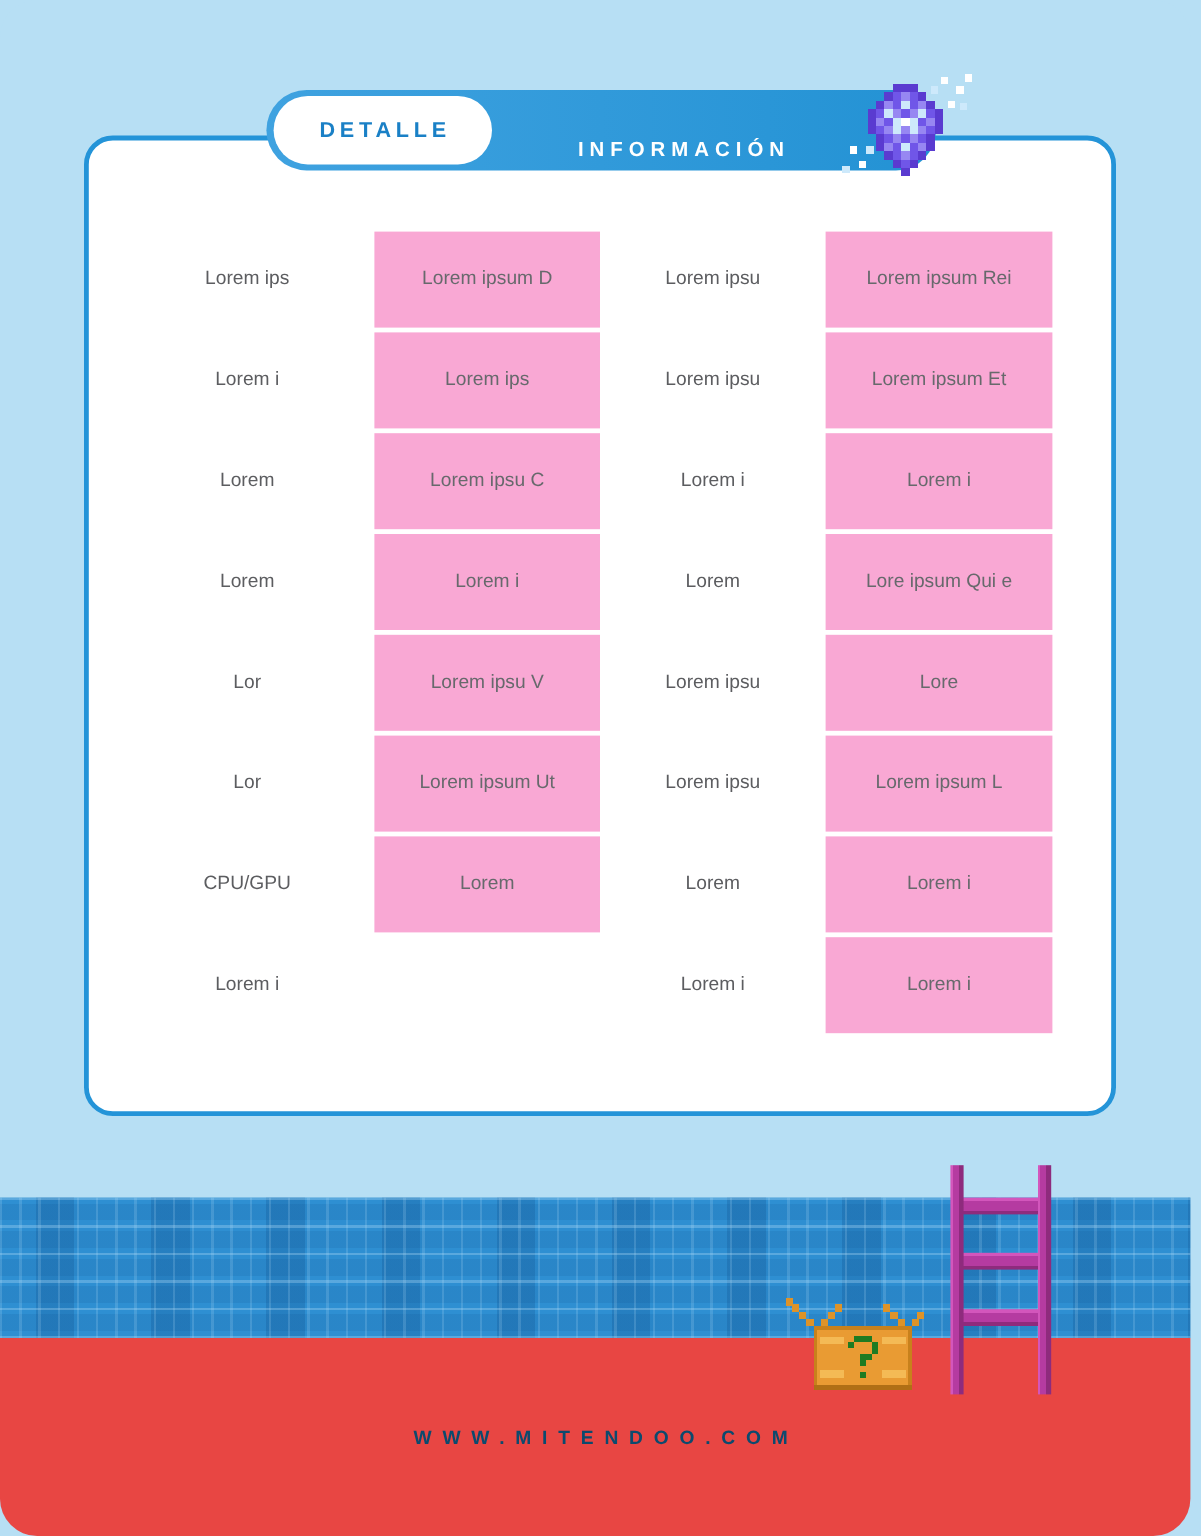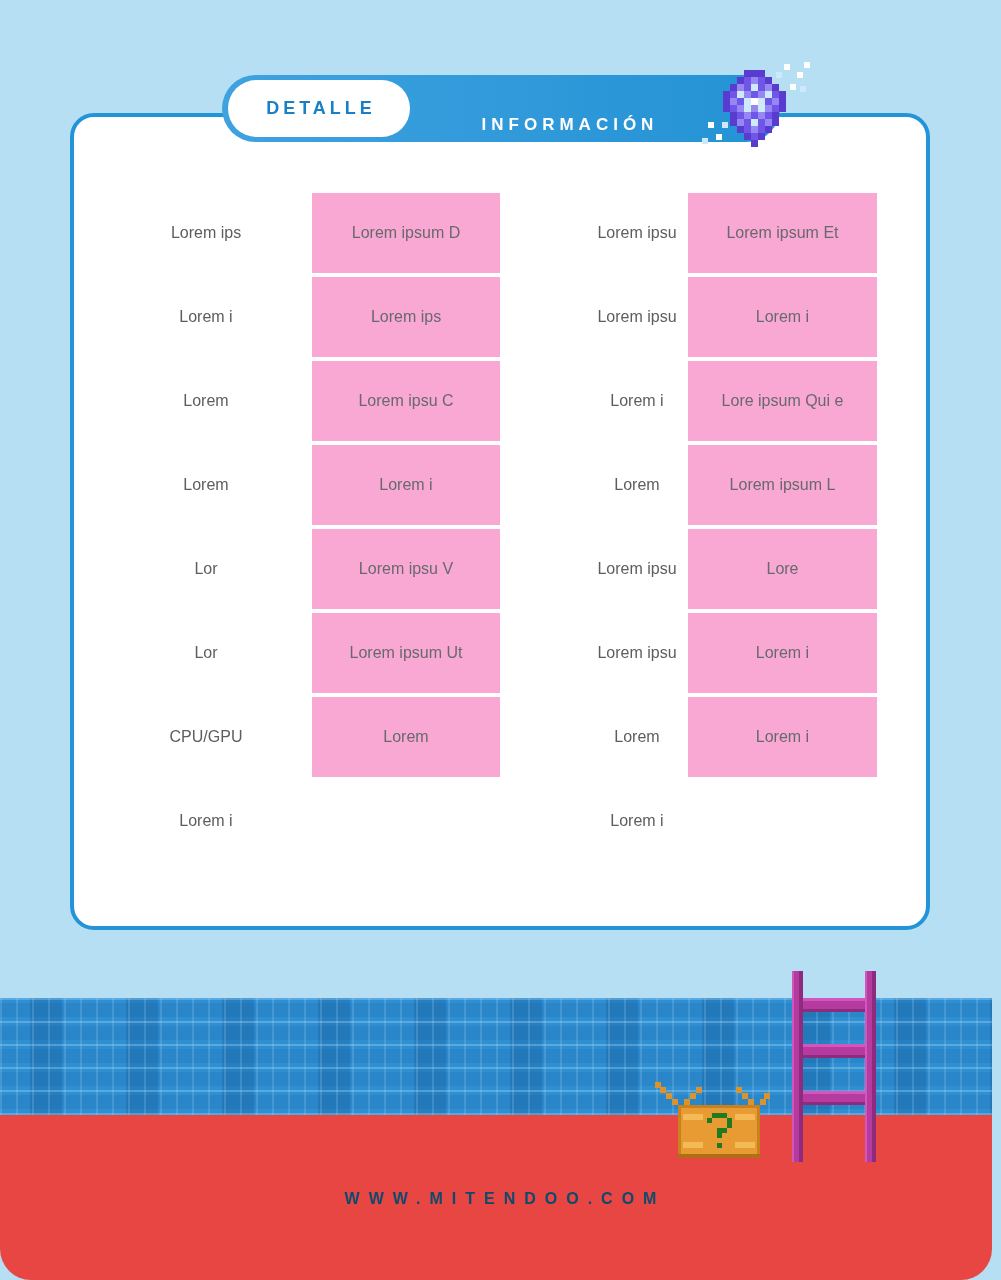--- a/index.html
+++ b/index.html
@@ -30,21 +30,21 @@
     display:flex;align-items:center;justify-content:center;
     font-weight:700;font-size:17px;letter-spacing:5px;text-indent:5px;color:#ffffff;
     cursor:pointer;
     margin-top:16px;
   }
   .gem{position:absolute;left:700px;top:58px;width:120px;height:100px;z-index:5;pointer-events:none;}
   
   .spec-col{position:absolute;top:193px;display:flex;flex-direction:column;gap:4px;z-index:2;}
   .col-l-labels{left:100px;width:212px;}
   .col-l-values{left:312px;width:188px;}
-  .col-r-labels{left:500px;width:188px;margin-left:43px;}
+  .col-r-labels{left:500px;width:188px;}
   .col-r-values{left:688px;width:189px;}
   .cell{
     height:80px;display:flex;align-items:center;justify-content:center;
     font-size:16px;color:#5c5d60;text-align:center;
   }
   .box{background:#f9a8d4;color:#67696c;}
   
   .water{
     position:absolute;left:0;top:998px;width:1001px;height:117px;
     background-color:#2e8fd2;
@@ -194,25 +194,26 @@
     <div class="cell">Lorem ipsu</div>
     <div class="cell">Lorem i</div>
     <div class="cell">Lorem</div>
     <div class="cell">Lorem ipsu</div>
     <div class="cell">Lorem ipsu</div>
     <div class="cell">Lorem</div>
     <div class="cell">Lorem i</div>
   </div>
 
   <div class="spec-col col-r-values">
+    <div class="cell box">Lorem ipsum Rei</div>
     <div class="cell box">Lorem ipsum Et</div>
     <div class="cell box">Lorem i</div>
     <div class="cell box">Lore ipsum Qui e</div>
+    <div class="cell box">Lore</div>
     <div class="cell box">Lorem ipsum L</div>
-    <div class="cell box">Lore</div>
     <div class="cell box">Lorem i</div>
     <div class="cell box">Lorem i</div>
   </div>
 
   <div class="water"></div>
   <div class="ground"></div>
 
   <div class="ladder">
     <div class="rung" style="top:27px"></div>
     <div class="rung" style="top:73px"></div>

